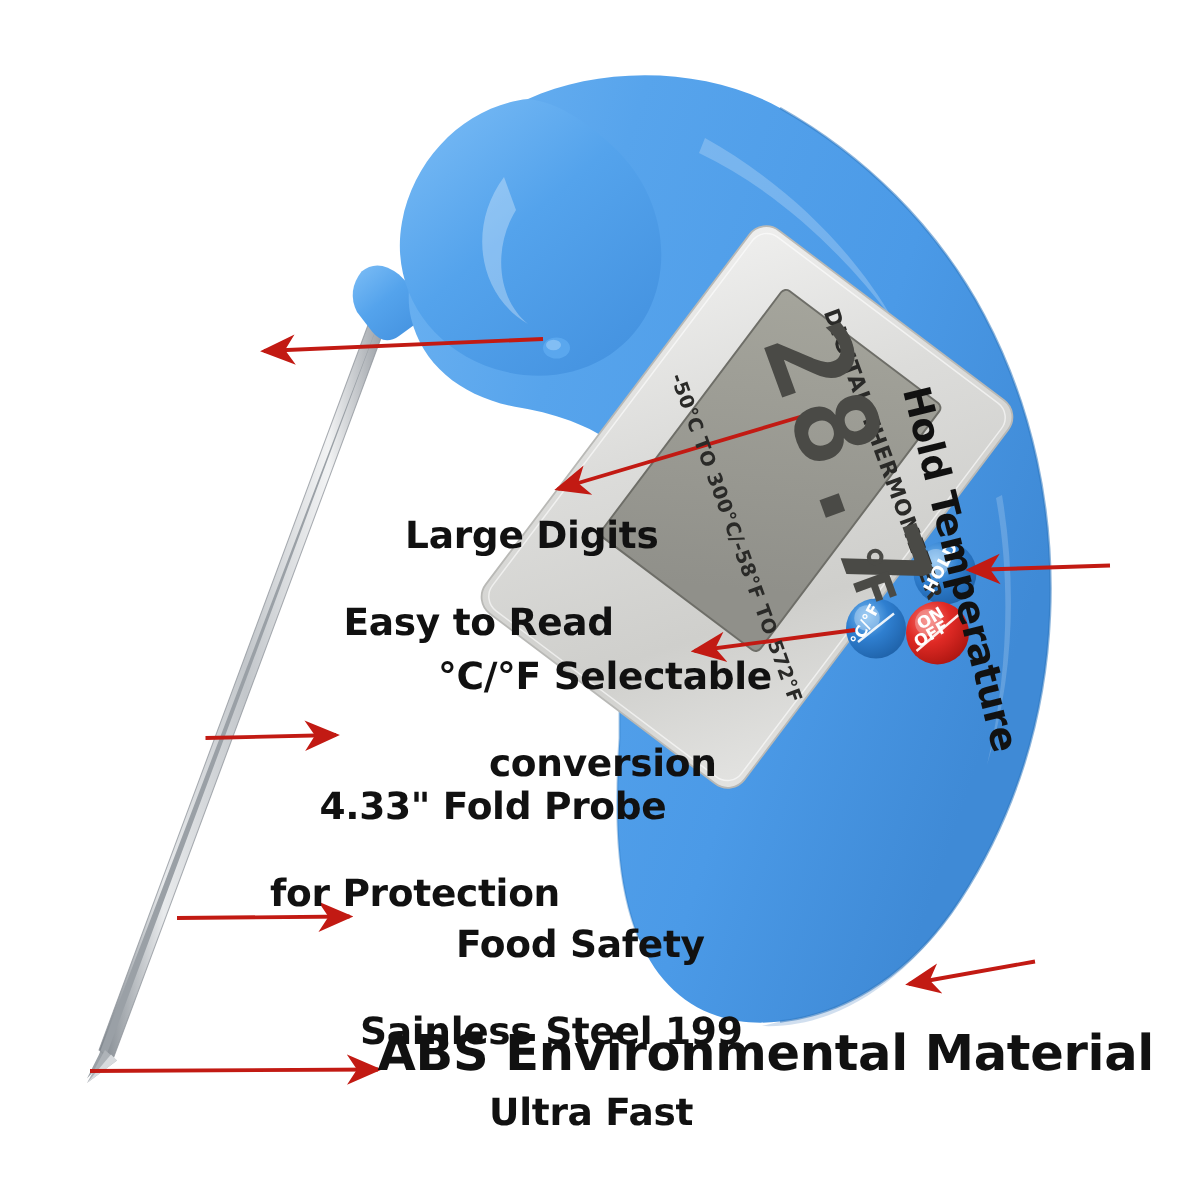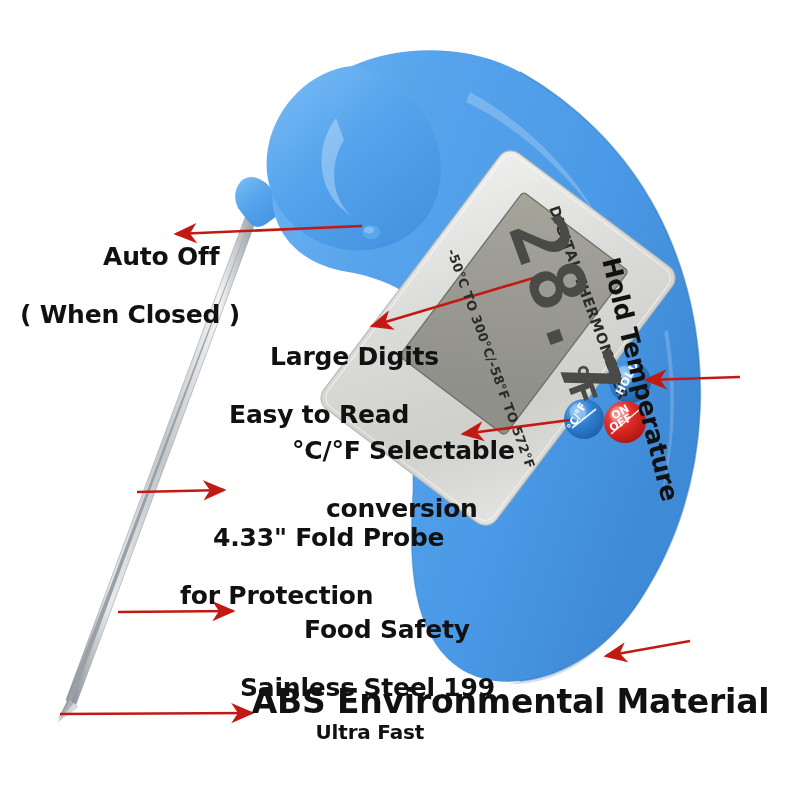--- a/index.html
+++ b/index.html
@@ -36,21 +36,21 @@
   .anno-cf .l2{margin-left:48px;text-align:center;}
 
   .anno-fold{left:162px;top:494px;font-size:25px;}
   .anno-fold .l2{margin-left:18px;}
 
   .anno-food{left:253px;top:586px;font-size:25px;}
   .anno-food .l2{margin-left:-13px;}
 
   .anno-abs{left:184px;top:645px;font-size:33px;text-align:right;}
 
-  .anno-ultra{left:275px;top:698px;font-size:20px;text-align:right;}
+  .anno-ultra{left:275px;top:698px;font-size:25px;text-align:right;}
 
   .anno-hold{
     left:640px;top:198px;
     font-size:25px;
     transform-origin:0 0;
     transform:rotate(76deg);
   }
 </style>
 </head>
 <body>
@@ -223,24 +223,20 @@
     <text transform="translate(614,420) rotate(-30)" font-family="DejaVu Sans, sans-serif" font-size="11" font-weight="bold" fill="#ffffff">
       <tspan id="onLbl">ON</tspan>
     </text>
     <text transform="translate(612,432) rotate(-30)" font-family="DejaVu Sans, sans-serif" font-size="11" font-weight="bold" fill="#ffffff">
       <tspan id="offLbl">OFF</tspan>
     </text>
   </svg>
 
   <div class="layer">
 
-    <div class="anno anno-auto-off">
-      <span>Auto Off</span>
-      <span class="l2">( When Closed )</span>
-    </div>
 
     <div class="anno anno-large-digits">
       <span>Large Digits</span>
       <span class="l2">Easy to Read</span>
     </div>
 
     <div class="anno anno-cf">
       <span>°C/°F Selectable</span>
       <span class="l2">conversion</span>
     </div>

